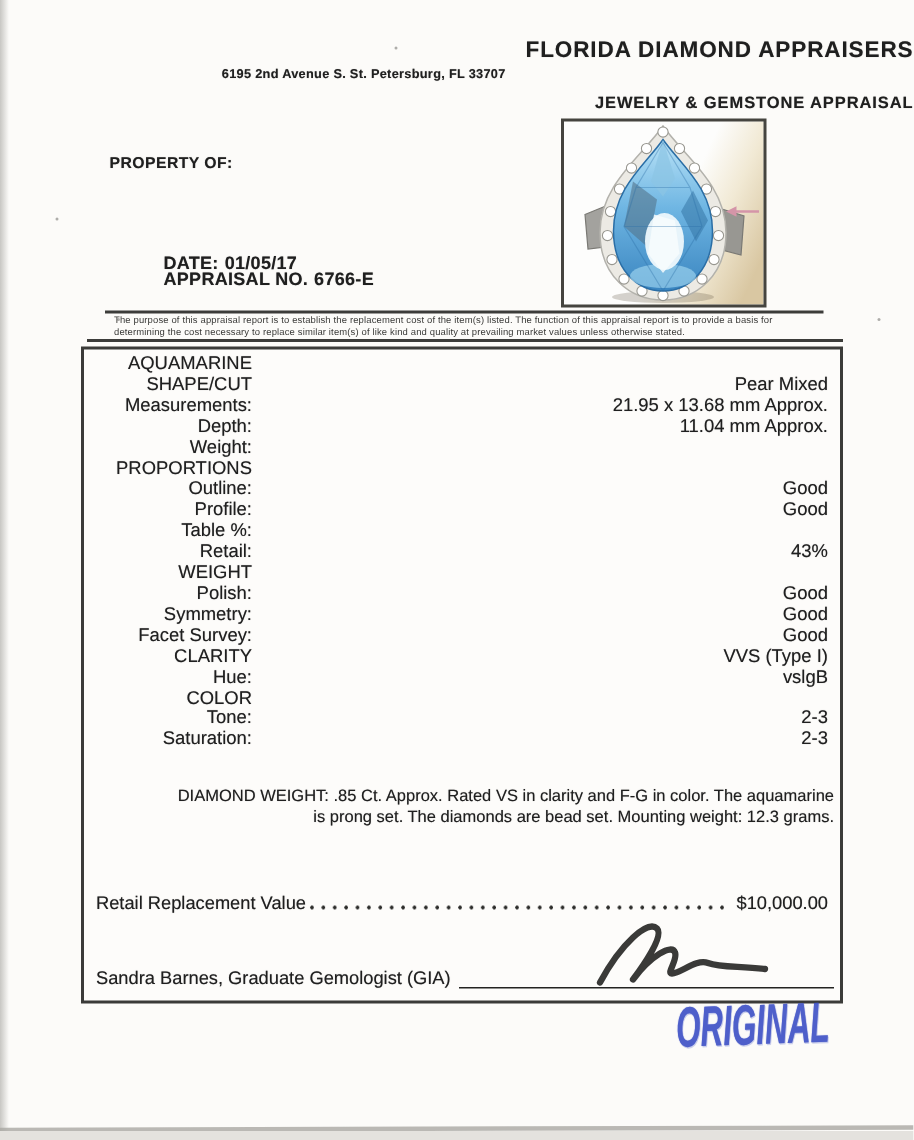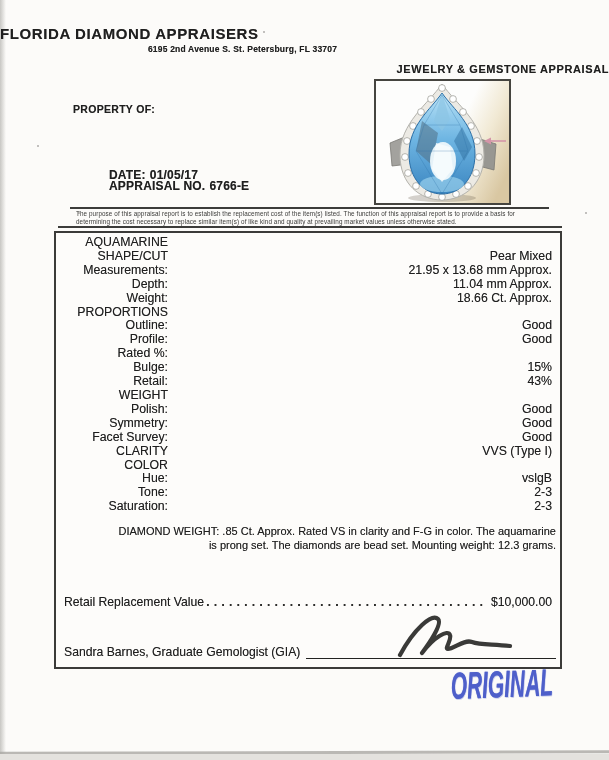--- a/index.html
+++ b/index.html
@@ -14,21 +14,21 @@
 
   
   .edge-left{left:0;top:0;width:6px;height:100%;
     background:linear-gradient(to right,#b6b5b1,rgba(250,250,248,0));opacity:.75;}
   .edge-bottom{left:0;top:751px;width:100%;height:3px;background:#a9a7a2;
     transform:rotate(-.15deg);opacity:.8;}
   .below-edge{left:0;top:754px;width:100%;height:6px;background:#e4e2de;}
   .speck{width:2px;height:2px;background:#8d8c89;border-radius:50%;opacity:.7;}
 
   
-  .company-name{left:0;top:25px;width:609px;text-align:left;
+  .company-name{left:0;top:25px;width:609px;text-align:right;
     font-size:15px;font-weight:bold;letter-spacing:.6px;}
   .company-address{left:0;top:44px;width:485px;text-align:center;
     font-size:8.5px;font-weight:bold;letter-spacing:.2px;}
   .doc-title{left:0;top:63px;width:609px;text-align:right;
     font-size:11px;font-weight:bold;letter-spacing:.6px;}
 
   .property-of{left:73px;top:103px;font-size:10.5px;font-weight:bold;letter-spacing:.3px;}
   .meta-line{left:73px;font-size:12px;font-weight:bold;letter-spacing:.2px;padding-left:36px;}
   .meta-line span{margin-right:4px;}
 
@@ -178,46 +178,41 @@
         <span class="spec-value">21.95 x 13.68 mm Approx.</span>
       </div>
 
       <div class="spec-row">
         <span class="spec-label">Depth:</span>
         <span class="spec-value">11.04 mm Approx.</span>
       </div>
 
       <div class="spec-row">
         <span class="spec-label">Weight:</span>
-        <span class="spec-value">18.66 Ct. Approx.</span>
       </div>
 
       <div class="spec-row">
         <span class="spec-label">PROPORTIONS</span>
         <span class="spec-value"></span>
       </div>
 
       <div class="spec-row">
         <span class="spec-label">Outline:</span>
         <span class="spec-value">Good</span>
       </div>
 
       <div class="spec-row">
         <span class="spec-label">Profile:</span>
         <span class="spec-value">Good</span>
       </div>
 
       <div class="spec-row">
-        <span class="spec-label">Rated %:</span>
-      </div>
-
-      <div class="spec-row">
-        <span class="spec-label">Bulge:</span>
-        <span class="spec-value">15%</span>
-      </div>
+        <span class="spec-label">Table %:</span>
+      </div>
+
 
       <div class="spec-row">
         <span class="spec-label">Retail:</span>
         <span class="spec-value">43%</span>
       </div>
 
       <div class="spec-row">
         <span class="spec-label">WEIGHT</span>
         <span class="spec-value"></span>
       </div>
@@ -236,27 +231,27 @@
         <span class="spec-label">Facet Survey:</span>
         <span class="spec-value">Good</span>
       </div>
 
       <div class="spec-row">
         <span class="spec-label">CLARITY</span>
         <span class="spec-value">VVS (Type I)</span>
       </div>
 
       <div class="spec-row">
-        <span class="spec-label">COLOR</span>
-        <span class="spec-value"></span>
-      </div>
-
-      <div class="spec-row">
         <span class="spec-label">Hue:</span>
         <span class="spec-value">vslgB</span>
+      </div>
+
+      <div class="spec-row">
+        <span class="spec-label">COLOR</span>
+        <span class="spec-value"></span>
       </div>
 
       <div class="spec-row">
         <span class="spec-label">Tone:</span>
         <span class="spec-value">2-3</span>
       </div>
 
       <div class="spec-row">
         <span class="spec-label">Saturation:</span>
         <span class="spec-value">2-3</span>

